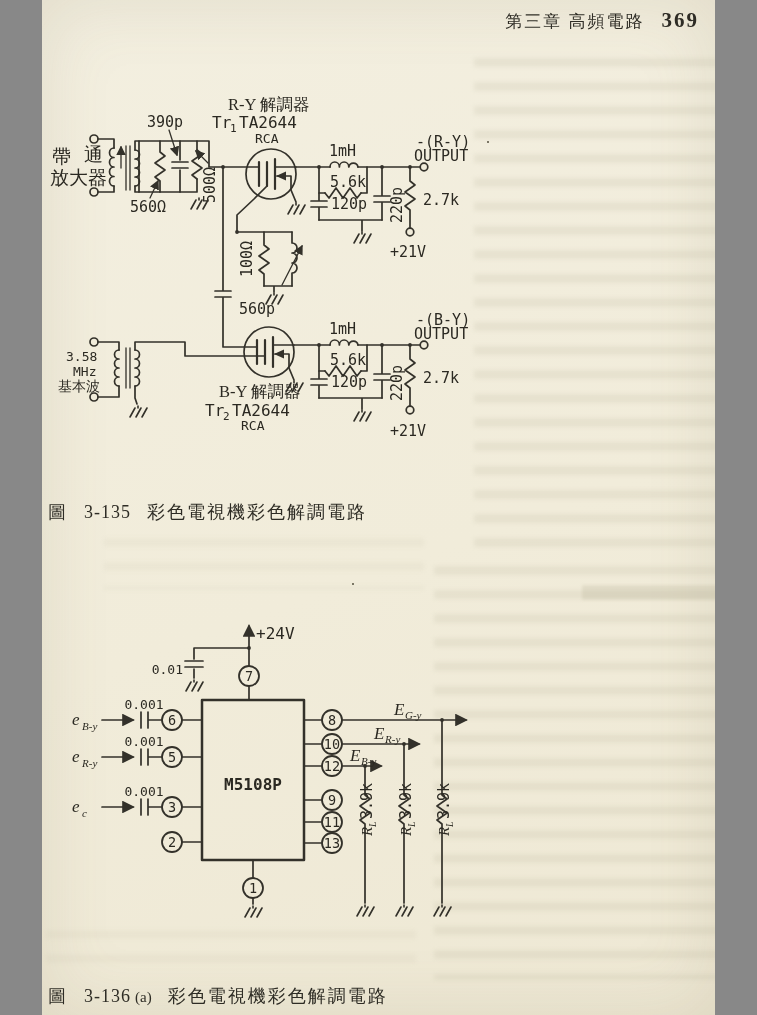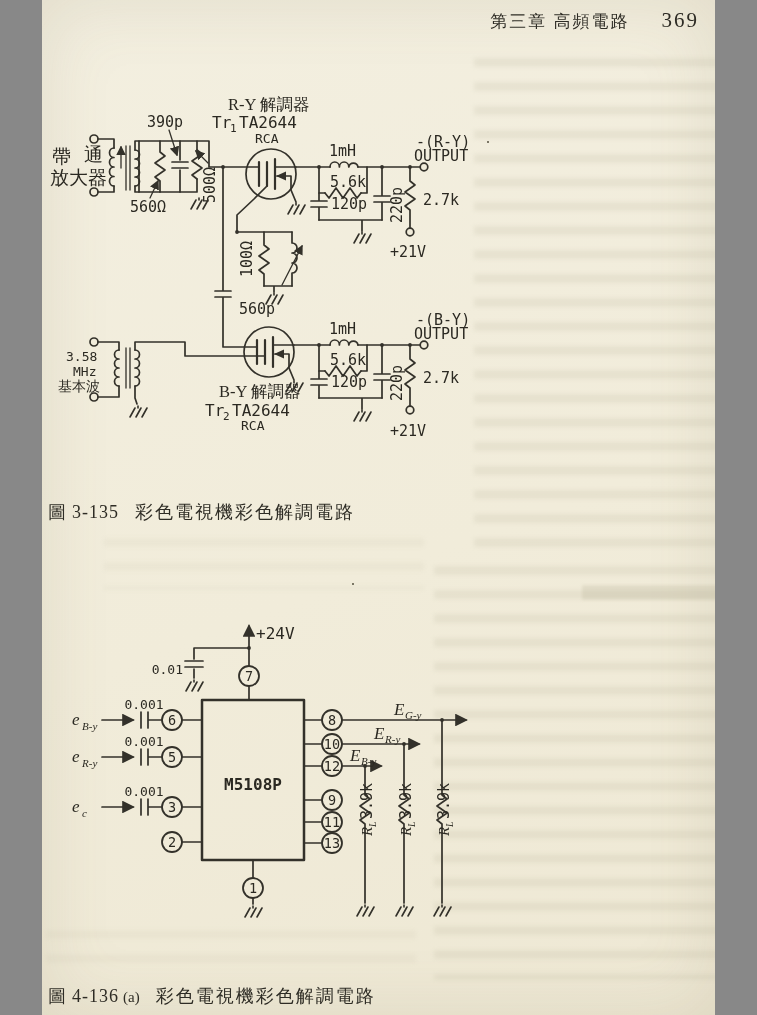--- a/index.html
+++ b/index.html
@@ -13,23 +13,23 @@
   
   .bleed{
     position:absolute;pointer-events:none;filter:blur(2px);opacity:.55;
     background:repeating-linear-gradient(to bottom,rgba(178,173,146,.30) 0 9px,rgba(0,0,0,0) 9px 24px);
   }
   .bleed.soft{opacity:.30}
   .bleed.bar{background:rgba(165,160,132,.35);filter:blur(1.5px)}
   .speck{position:absolute;background:#55503f;border-radius:50%;}
   .header{position:absolute;top:8px;right:16px;display:flex;align-items:baseline;}
   .chapter{font-size:17px;letter-spacing:2px;}
-  .pagenum{font-size:21px;font-weight:normal;margin-left:32px;letter-spacing:2px;}
+  .pagenum{font-size:21px;font-weight:bold;margin-left:17px;letter-spacing:2px;}
   .caption{position:absolute;left:6px;font-size:18px;display:flex;align-items:baseline;white-space:nowrap;}
-  .caption .num{margin-left:6px;letter-spacing:1px;}
+  .caption .num{margin-left:18px;letter-spacing:1px;}
   .caption .sfx{margin-left:4px;font-size:15px;}
   .caption .txt{margin-left:16px;letter-spacing:2px;}
   svg{position:absolute;overflow:visible;}
   svg *{vector-effect:none;}
   .wire{stroke:#33312a;stroke-width:1.7;fill:none;stroke-linecap:round;stroke-linejoin:round;}
   .thick{stroke-width:2.4;}
   .sym{stroke:#33312a;stroke-width:1.7;fill:none;stroke-linecap:round;stroke-linejoin:round;}
   .fillink{fill:#33312a;stroke:none;}
   .term{stroke:#33312a;stroke-width:1.7;fill:#f1ecda;}
   .pincirc{stroke:#33312a;stroke-width:1.8;fill:none;}
@@ -351,18 +351,18 @@
       <path class="wire" d="M211,860 V878"></path>
       <circle class="pincirc" cx="211" cy="888" r="10"></circle>
       <text class="pinnum" x="211" y="893" text-anchor="middle">1</text>
       <path class="wire" d="M211,898 V904"></path>
       <use href="#gnd" transform="translate(211,906)"></use>
     </g>
   </svg>
 
   <div class="caption" style="top:984px;">
     <span>圖</span>
-    <span class="num">4-136</span>
+    <span class="num">3-136</span>
     <span class="sfx">(a)</span>
     <span class="txt">彩色電視機彩色解調電路</span>
   </div>
 
 </div>
 
 </body></html>

